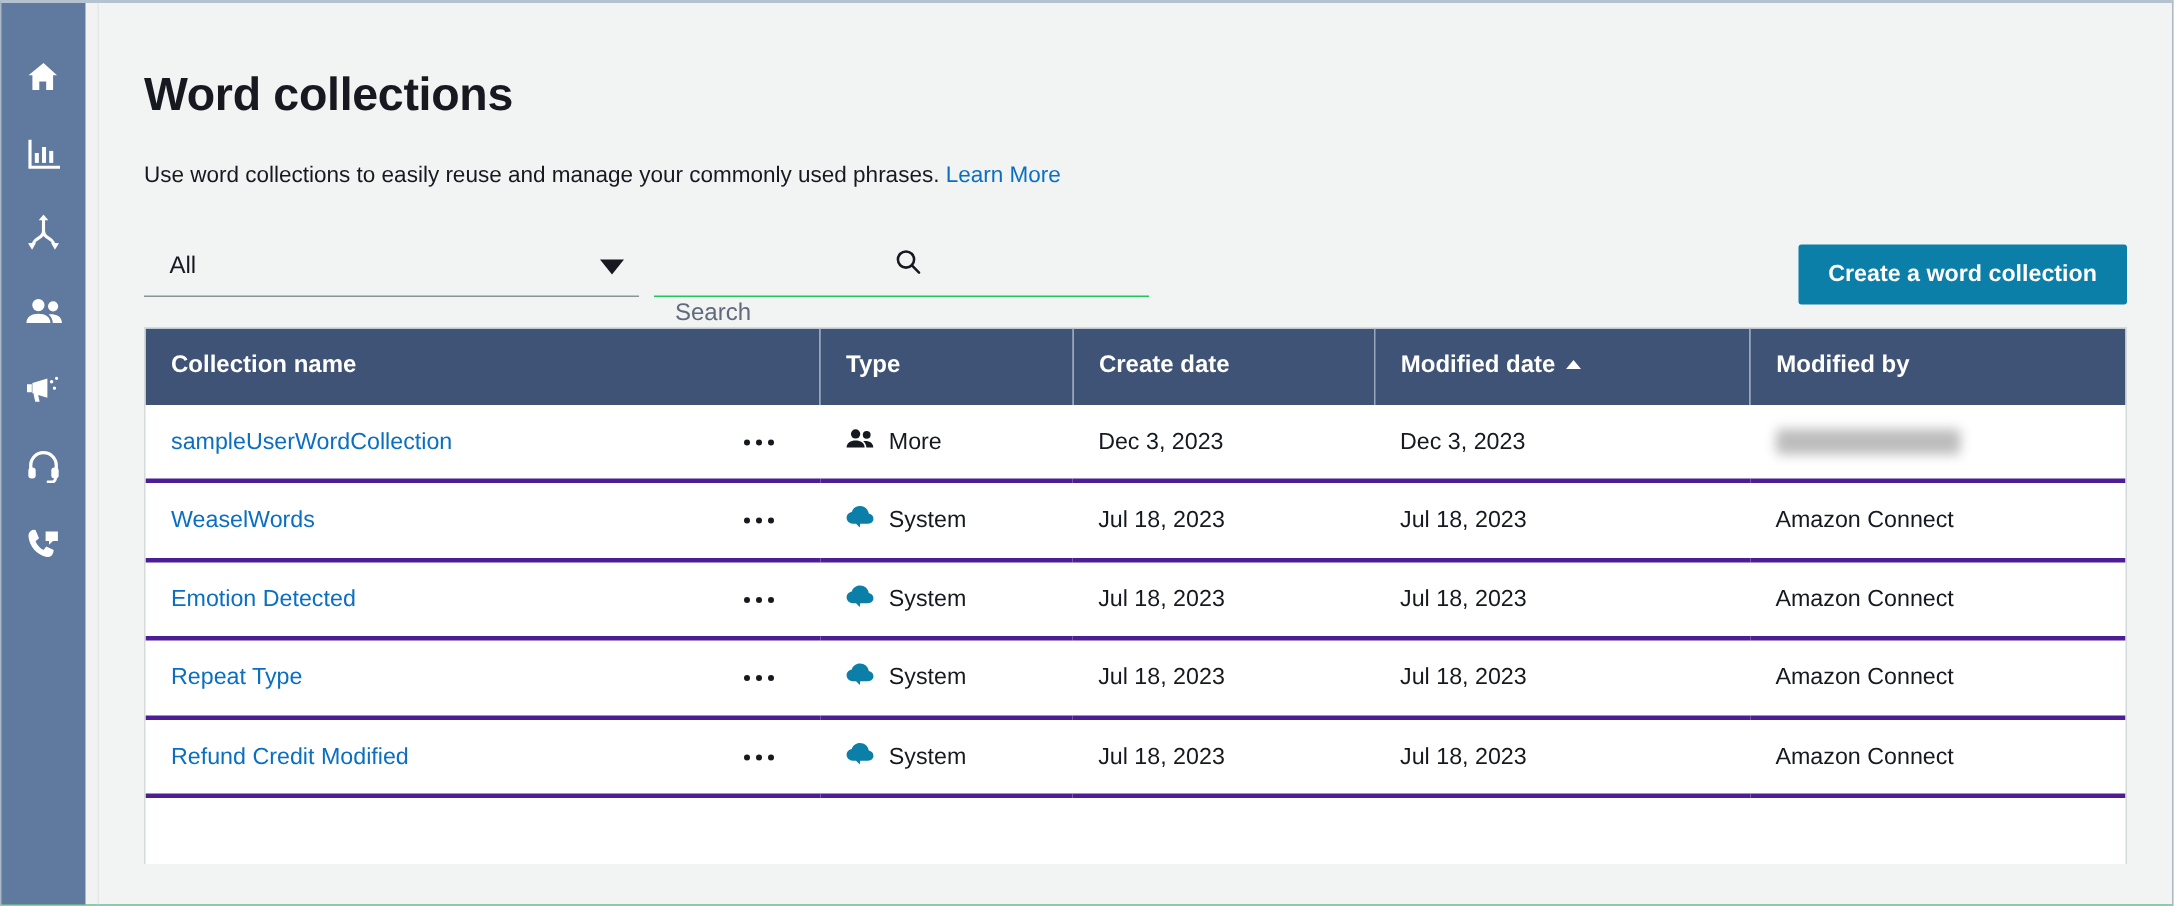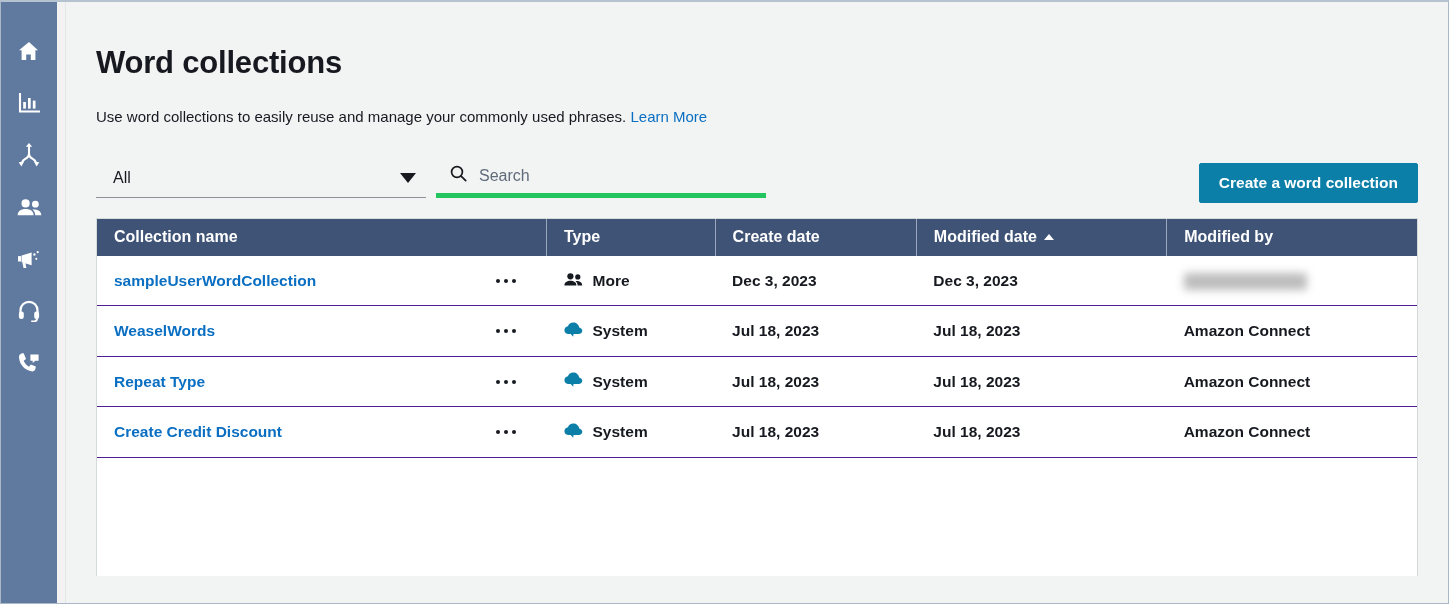--- a/index.html
+++ b/index.html
@@ -108,26 +108,27 @@
   .caret-down {
     width: 0; height: 0;
     border-left: 8px solid transparent;
     border-right: 8px solid transparent;
     border-top: 10px solid #16191f;
   }
 
   .search-wrap {
     width: 330px;
     margin-left: 10px;
-    border-bottom: 5px solid #22c55e;
+    border-bottom: 1px solid #22c55e;
     display: flex;
     align-items: center;
     gap: 12px;
     padding: 0 6px 7px 14px;
     height: 32px;
+    flex-direction: column;
   }
   .search-input {
     border: 0;
     outline: none;
     background: transparent;
     font-family: "Liberation Sans", sans-serif;
     font-size: 16px;
     color: #16191f;
     width: 100%;
   }
@@ -161,21 +162,21 @@
   }
 
   table { width: 100%; border-collapse: collapse; table-layout: fixed; }
 
   thead th {
     background: #3f5376;
     color: #ffffff;
     font-size: 16px;
     font-weight: 700;
     text-align: left;
-    height: 37px;
+    height: 51px;
     padding: 0 0 0 17px;
     border-right: 1px solid #9aa7bb;
     white-space: nowrap;
     cursor: pointer;
   }
   thead th:last-child { border-right: none; }
 
   .sort-asc {
     display: inline-block;
     width: 0; height: 0;
@@ -183,25 +184,24 @@
     border-right: 5px solid transparent;
     border-bottom: 6px solid #ffffff;
     margin-left: 7px;
     vertical-align: 2px;
   }
 
   tbody td {
     height: 49.5px;
     font-size: 15.5px;
     color: #16191f;
-    border-bottom: 1px solid #4c1d95;
+    border-bottom: 3px solid #4c1d95;
     padding: 0 0 0 17px;
     vertical-align: middle;
     white-space: nowrap;
-    font-weight: bold;
   }
 
   .name-cell { position: relative; padding-right: 38px; }
   .name-link {
     color: #0a6fc2;
     text-decoration: none;
     cursor: pointer;
     font-size: 15.5px;
   }
   .row-menu {
@@ -400,53 +400,71 @@
                       <path d="M4.6 12.1C2.2 12.1.4 10.4.4 8.2c0-2 1.5-3.6 3.5-3.9C4.5 2 6.7.4 9.3.4c3 0 5.5 2.1 5.9 5 1.8.3 3.1 1.7 3.1 3.4 0 1.9-1.6 3.3-3.6 3.3H9.5l-.3 2.6-2.5-2.6z"></path>
                     </svg></span>
                   <span class="type-label">System</span>
                 </span>
               </td>
               <td>Jul 18, 2023</td>
               <td>Jul 18, 2023</td>
               <td><span>Amazon Connect</span></td>
             </tr>
             <tr>
-              <td class="name-cell"><a class="name-link" href="#">Repeat Type</a><span class="row-menu">
+              <td class="name-cell"><a class="name-link" href="#">Emotion Detected</a><span class="row-menu">
                   <i></i>
                   <i></i>
                   <i></i>
                 </span></td>
               <td>
                 <span class="type-cell">
                   <span><svg width="19" height="15" viewBox="0 0 19 15" fill="#0c7fa8">
                       <path d="M4.6 12.1C2.2 12.1.4 10.4.4 8.2c0-2 1.5-3.6 3.5-3.9C4.5 2 6.7.4 9.3.4c3 0 5.5 2.1 5.9 5 1.8.3 3.1 1.7 3.1 3.4 0 1.9-1.6 3.3-3.6 3.3H9.5l-.3 2.6-2.5-2.6z"></path>
                     </svg></span>
                   <span class="type-label">System</span>
                 </span>
               </td>
               <td>Jul 18, 2023</td>
               <td>Jul 18, 2023</td>
               <td><span>Amazon Connect</span></td>
             </tr>
             <tr>
-              <td class="name-cell"><a class="name-link" href="#">Create Credit Discount</a><span class="row-menu">
+              <td class="name-cell"><a class="name-link" href="#">Repeat Type</a><span class="row-menu">
                   <i></i>
                   <i></i>
                   <i></i>
                 </span></td>
               <td>
                 <span class="type-cell">
                   <span><svg width="19" height="15" viewBox="0 0 19 15" fill="#0c7fa8">
                       <path d="M4.6 12.1C2.2 12.1.4 10.4.4 8.2c0-2 1.5-3.6 3.5-3.9C4.5 2 6.7.4 9.3.4c3 0 5.5 2.1 5.9 5 1.8.3 3.1 1.7 3.1 3.4 0 1.9-1.6 3.3-3.6 3.3H9.5l-.3 2.6-2.5-2.6z"></path>
                     </svg></span>
                   <span class="type-label">System</span>
                 </span>
               </td>
               <td>Jul 18, 2023</td>
               <td>Jul 18, 2023</td>
               <td><span>Amazon Connect</span></td>
             </tr>
+            <tr>
+              <td class="name-cell"><a class="name-link" href="#">Refund Credit Modified</a><span class="row-menu">
+                  <i></i>
+                  <i></i>
+                  <i></i>
+                </span></td>
+              <td>
+                <span class="type-cell">
+                  <span><svg width="19" height="15" viewBox="0 0 19 15" fill="#0c7fa8">
+                      <path d="M4.6 12.1C2.2 12.1.4 10.4.4 8.2c0-2 1.5-3.6 3.5-3.9C4.5 2 6.7.4 9.3.4c3 0 5.5 2.1 5.9 5 1.8.3 3.1 1.7 3.1 3.4 0 1.9-1.6 3.3-3.6 3.3H9.5l-.3 2.6-2.5-2.6z"></path>
+                    </svg></span>
+                  <span class="type-label">System</span>
+                </span>
+              </td>
+              <td>Jul 18, 2023</td>
+              <td>Jul 18, 2023</td>
+              <td><span>Amazon Connect</span></td>
+            </tr>
           </tbody>
       </table>
     </div>
 
   </main>
 </div>
 
 </body></html>

